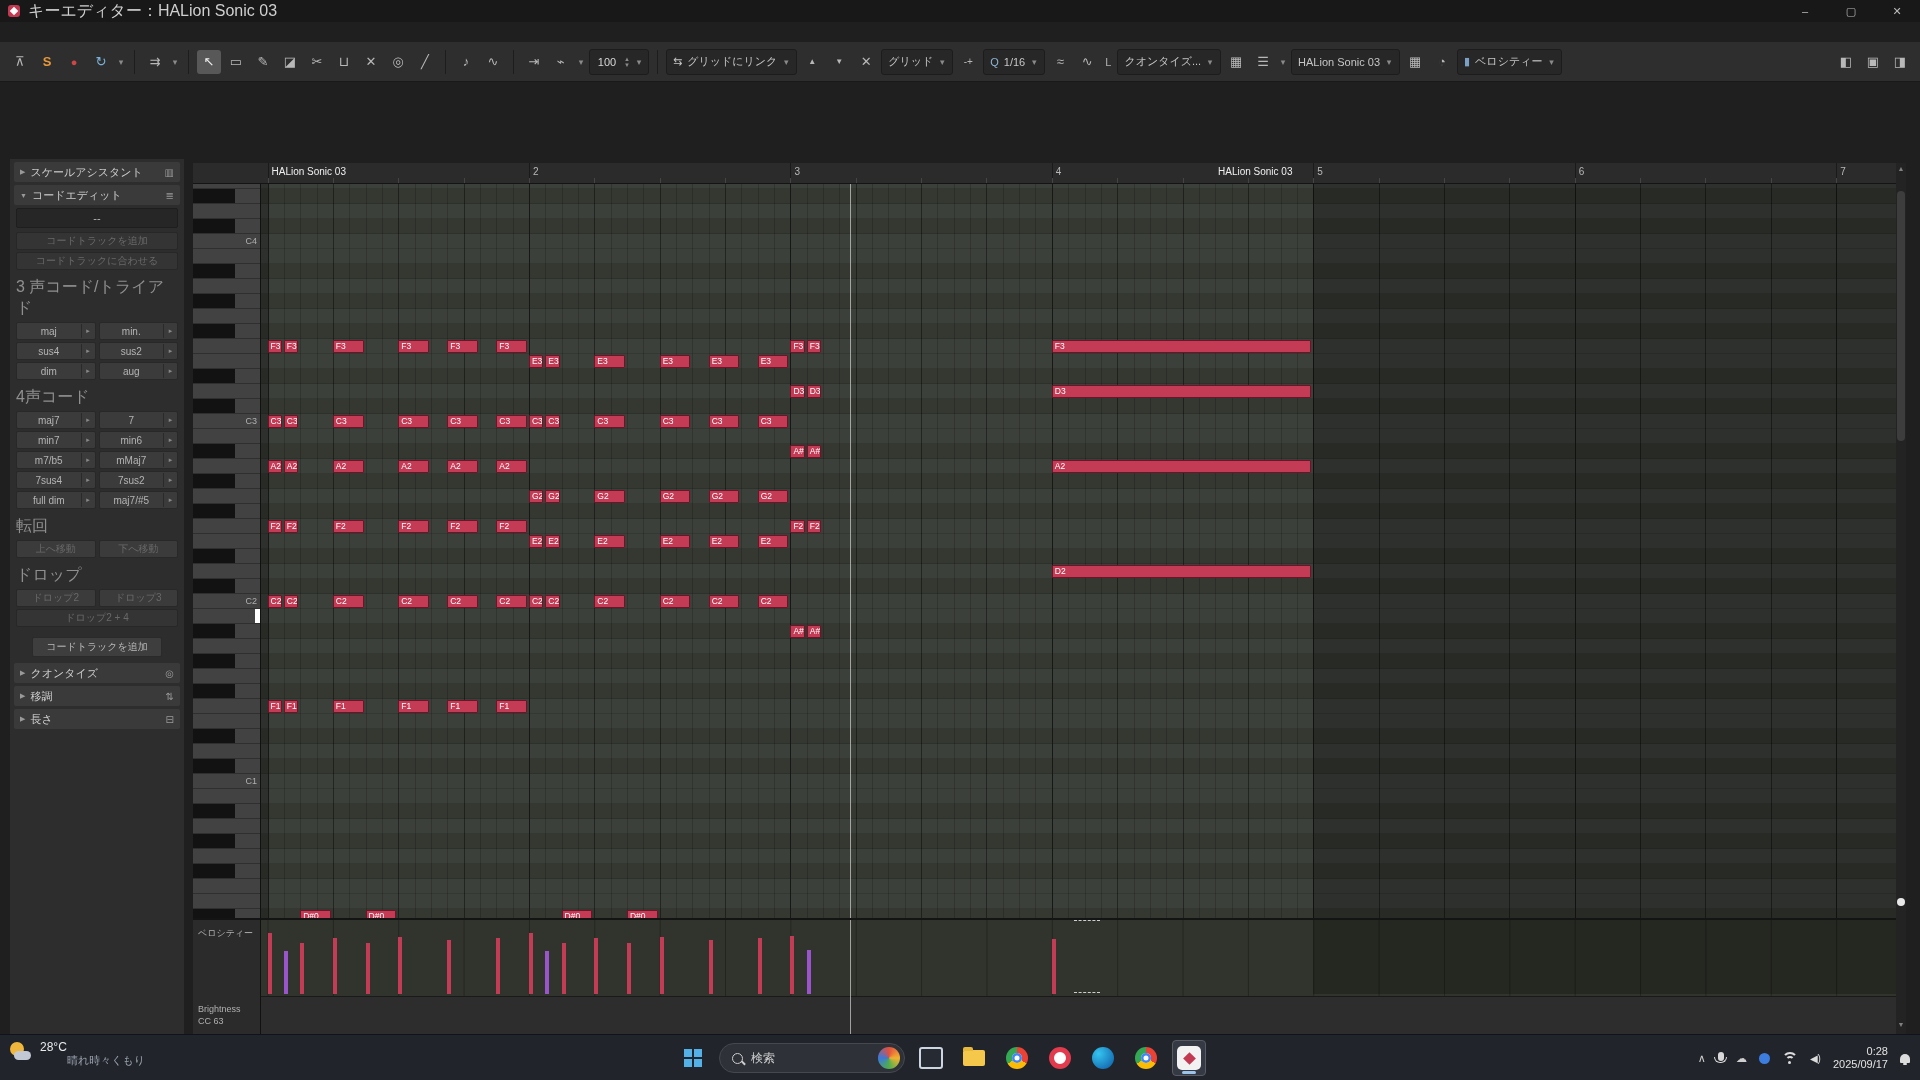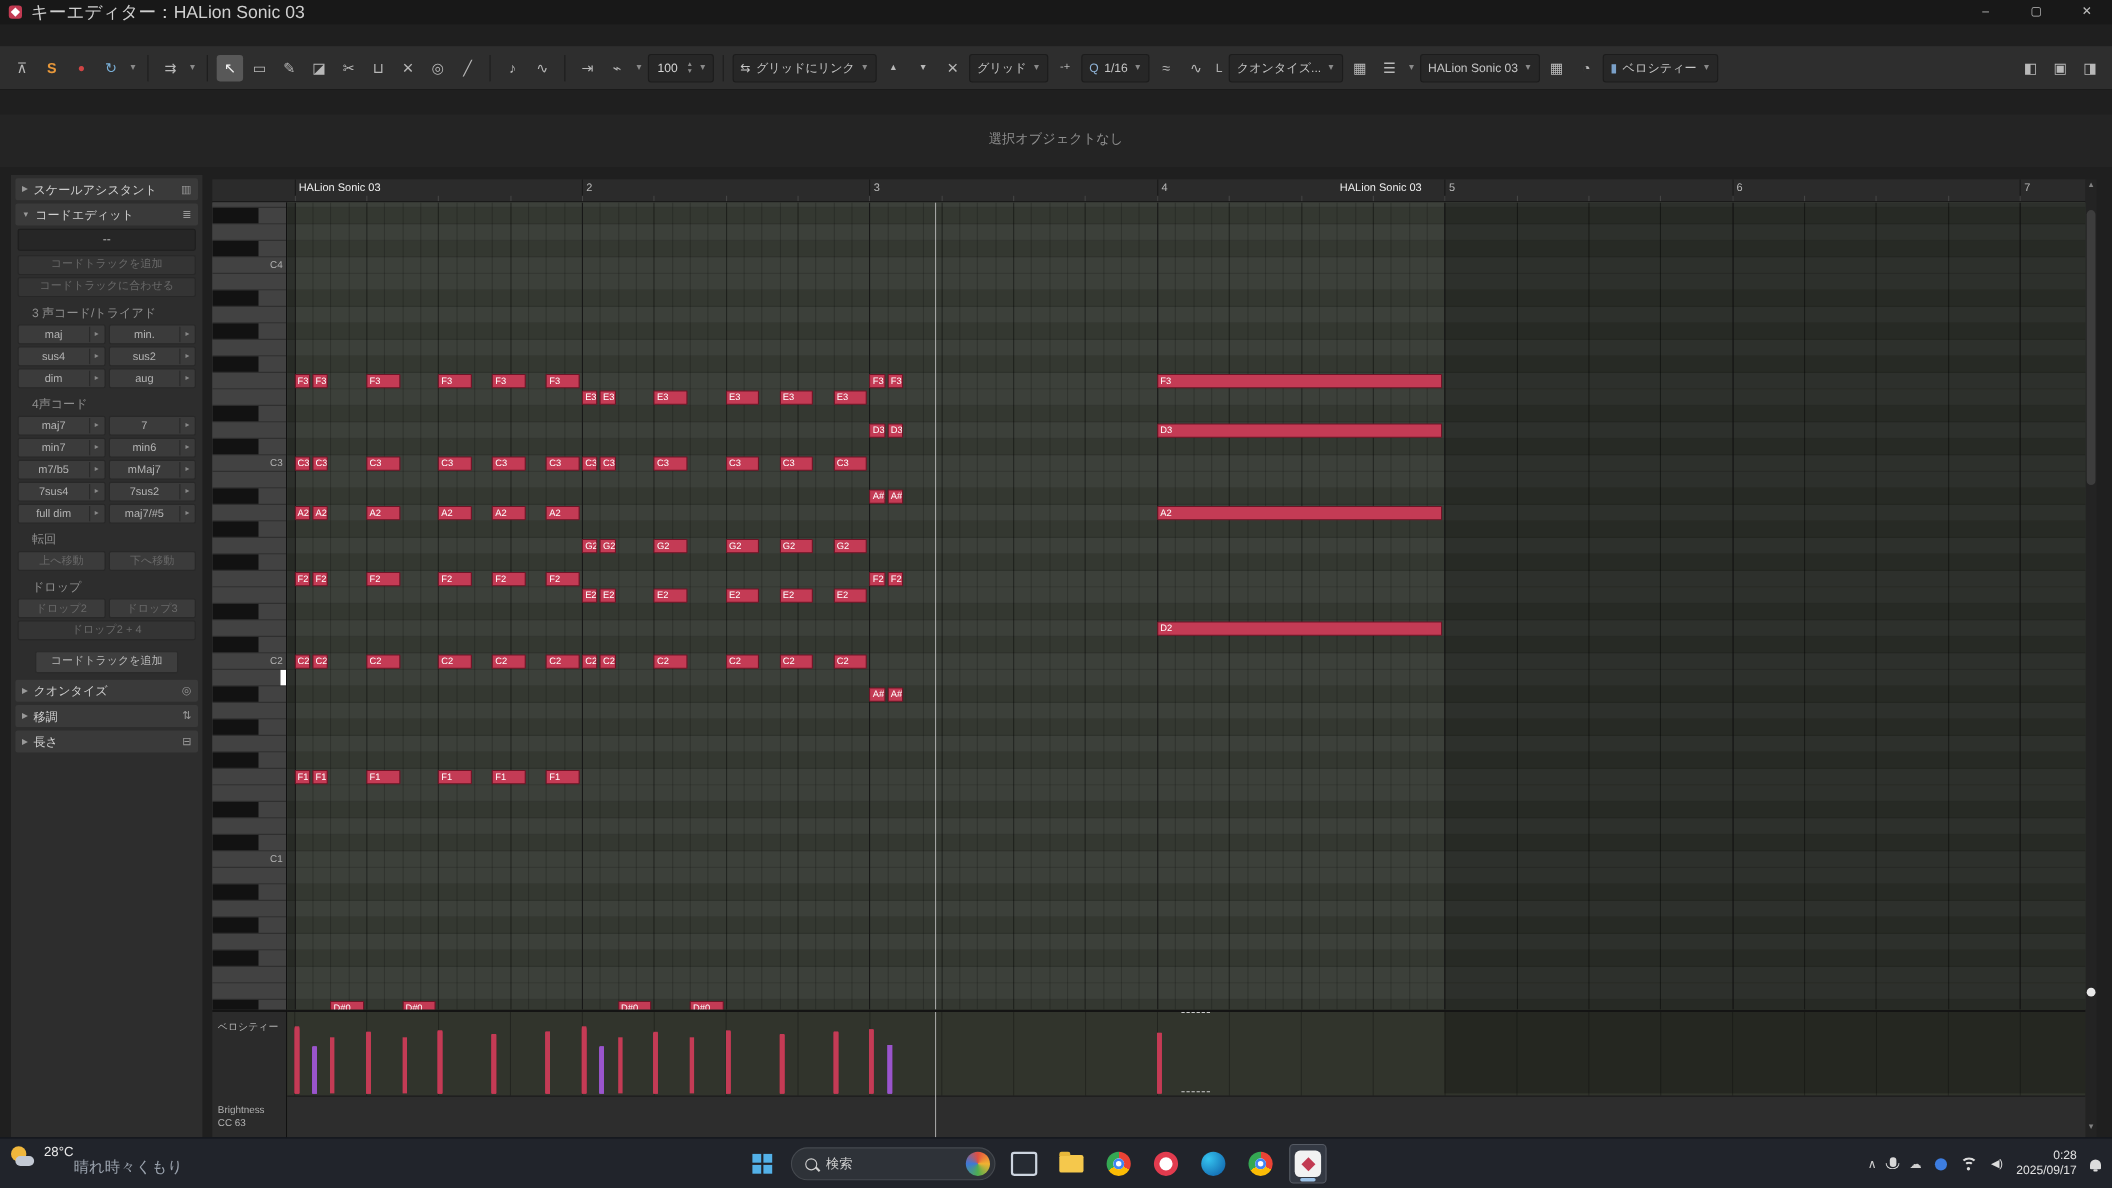--- a/index.html
+++ b/index.html
@@ -44,21 +44,21 @@
 
   
   #inspector{left:10px;top:159px;width:174px;height:875px;background:#2d2d2d;box-sizing:border-box;padding:3px 4px;overflow:hidden;}
   .ihead{height:20px;background:#3a3a3a;border-radius:2px;display:flex;align-items:center;gap:5px;padding:0 6px;margin-bottom:3px;color:#cfcfcf;}
   .ihead .tri{font-size:7px;color:#999;}
   .ihead .ttl{font-size:11px;flex:1;}
   .ihead .hicon{font-size:10px;color:#999;}
   .chord-now{height:18px;background:#262626;border:1px solid #1e1e1e;border-radius:2px;margin:2px 2px 4px 2px;text-align:center;line-height:18px;color:#bbb;}
   .ibtn{height:16px;background:#343434;border:1px solid #272727;border-radius:2px;margin:2px 2px;text-align:center;line-height:15px;font-size:10px;color:#b4b4b4;}
   .ibtn.dim{color:#696969;}
-  .ilabel{color:#8f8f8f;font-size:11px;margin:7px 2px 3px 15px;}
+  .ilabel{color:#8f8f8f;font-size:16px;margin:7px 2px 3px 2px;}
   .irow{display:flex;gap:3px;margin:2px 2px;}
   .sbtn{flex:1;height:16px;background:#3b3b3b;border:1px solid #282828;border-radius:2px;display:flex;align-items:center;overflow:hidden;}
   .sbtn .txt{flex:1;text-align:center;font-size:10px;color:#b4b4b4;}
   .sbtn .arr{width:13px;text-align:center;font-size:7px;color:#888;border-left:1px solid #2a2a2a;line-height:14px;}
   .sbtn.dim .txt{color:#696969;}
   .createbtn{width:128px;margin:10px auto 6px auto;height:18px;background:#3e3e3e;border:1px solid #2a2a2a;border-radius:2px;text-align:center;line-height:17px;font-size:10px;color:#b8b8b8;}
 
   
   #ruler{left:193px;top:163px;width:1703px;height:21px;background:#2b2b2b;border-bottom:1px solid #141414;box-sizing:border-box;overflow:hidden;}
   .rtick{position:absolute;top:0;width:1px;height:21px;background:#1a1a1a;}
@@ -97,21 +97,21 @@
   .sthumb{position:absolute;left:1px;width:8px;background:#3d3d3d;border-radius:4px;}
   .sdot{position:absolute;left:1px;width:8px;height:8px;border-radius:50%;background:#e8e8e8;}
 
   
   #taskbar{left:0;top:1034px;width:1920px;height:46px;background:#21242b;border-top:1px solid #10131a;box-sizing:border-box;}
   #weather{position:absolute;left:10px;top:5px;display:flex;align-items:center;gap:8px;}
   .wicon{width:22px;height:22px;position:relative;}
   .wicon .sun{position:absolute;left:0;top:0;width:14px;height:14px;border-radius:50%;background:#f0b73c;}
   .wicon .cloud{position:absolute;left:4px;top:9px;width:17px;height:9px;border-radius:6px;background:#c3c9d4;}
   .wtemp{color:#eaeaea;font-size:12px;line-height:14px;}
-  .wdesc{color:#9aa2ad;font-size:14px;line-height:12px;padding-left:27px;}
+  .wdesc{color:#9aa2ad;font-size:11px;line-height:12px;padding-left:27px;}
   #centericons{position:absolute;left:676px;top:5px;display:flex;align-items:center;gap:9px;}
   .winlogo{width:34px;height:36px;display:flex;align-items:center;justify-content:center;border-radius:4px;}
   .winlogo .g{display:grid;grid-template-columns:8px 8px;grid-template-rows:8px 8px;gap:2px;}
   .winlogo .g i{background:#53b1e8;}
   #searchpill{width:186px;height:30px;border-radius:15px;background:#2e3238;border:1px solid #45494f;display:flex;align-items:center;gap:8px;padding:0 4px 0 12px;box-sizing:border-box;}
   .mag{width:9px;height:9px;border:1.5px solid #cfcfcf;border-radius:50%;position:relative;}
   .mag:after{content:"";position:absolute;width:5px;height:1.5px;background:#cfcfcf;right:-4px;bottom:-1px;transform:rotate(45deg);}
   #searchtext{color:#cfcfcf;font-size:12px;flex:1;}
   .searchball{width:22px;height:22px;border-radius:50%;background:conic-gradient(#e34f3f,#f2b231,#4fae4e,#3d78d8,#e34f3f);}
   .appslot{width:34px;height:36px;border-radius:4px;display:flex;align-items:center;justify-content:center;position:relative;}
@@ -231,23 +231,20 @@
       <span>ベロシティー</span>
       <span class="caret">▾</span>
     </span>
     <span class="spacer"></span>
     <span class="tbtn">◧</span>
     <span class="tbtn">▣</span>
     <span class="tbtn">◨</span>
   </div>
 
 
-  <div id="statusrow" class="abs">
-    <span>選択オブジェクトなし</span>
-  </div>
 
   <div id="inspector" class="abs">
       <div class="ihead">
         <span class="tri">▶</span>
         <span class="ttl">スケールアシスタント</span>
         <span class="hicon">▥</span>
       </div>
       <div class="ihead">
         <span class="tri">▼</span>
         <span class="ttl">コードエディット</span>

